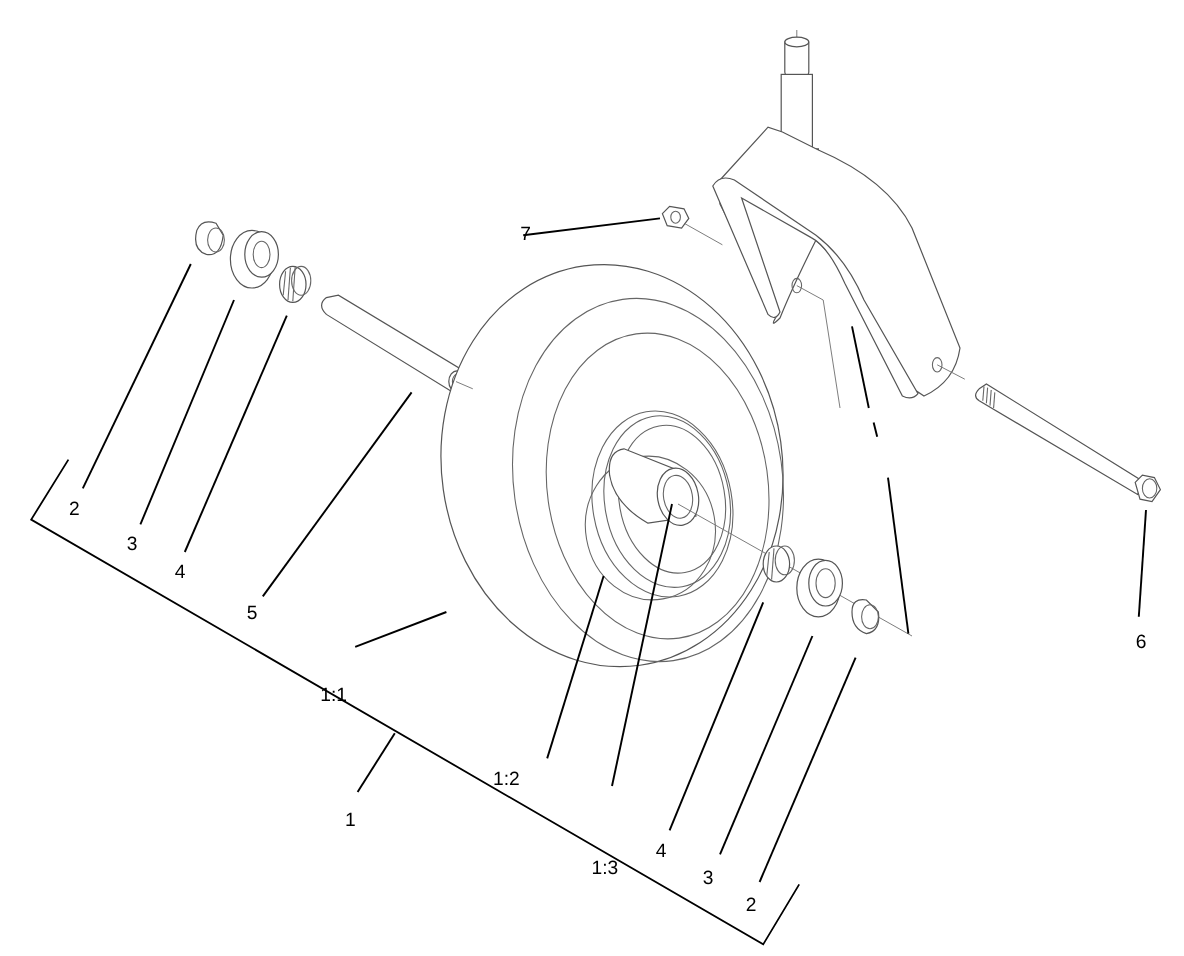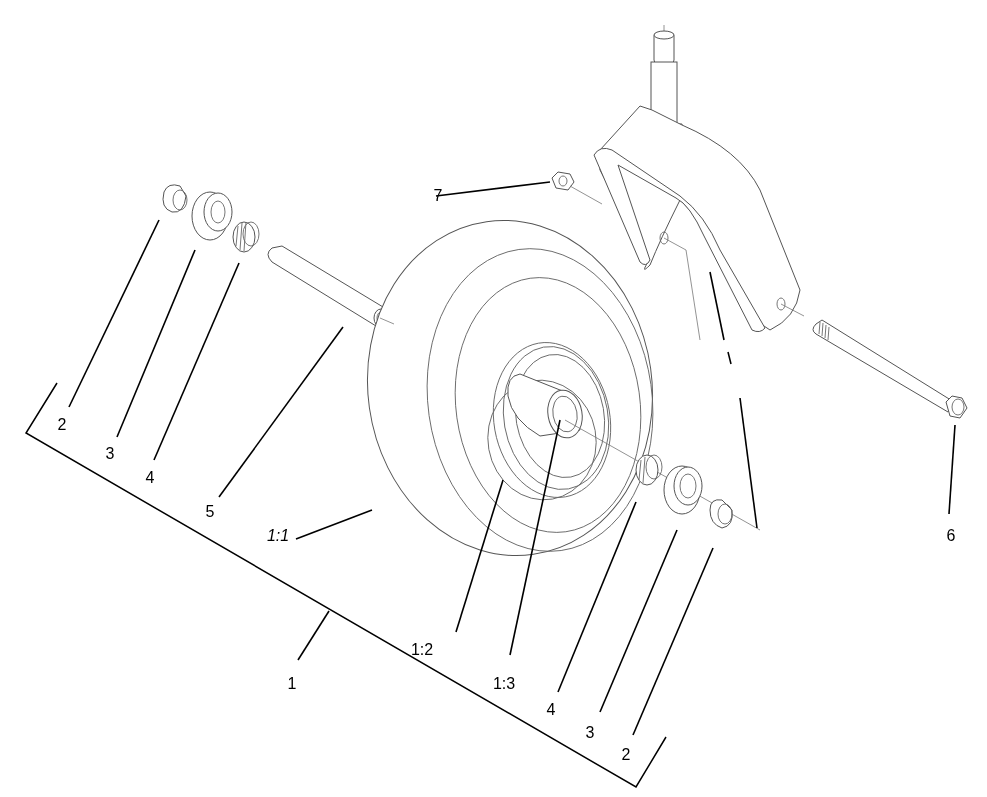--- a/index.html
+++ b/index.html
@@ -129,21 +129,21 @@
 
   <g>
     <polyline class="bracket" points="57,383 26,433 636,787 666,737"></polyline>
   </g>
 </svg>
 
 <div class="callout" style="left:62px;  top:425px;">2</div>
 <div class="callout" style="left:110px; top:454px;">3</div>
 <div class="callout" style="left:150px; top:478px;">4</div>
 <div class="callout" style="left:210px; top:512px;">5</div>
-<div class="callout" style="left:278px; top:536px;font-style:italic;">1:1</div>
+<div class="callout" style="left:278px; top:580px;">1:1</div>
 <div class="callout" style="left:422px; top:650px;">1:2</div>
-<div class="callout" style="left:504px; top:684px;">1:3</div>
+<div class="callout" style="left:504px; top:724px;">1:3</div>
 <div class="callout" style="left:292px; top:684px;">1</div>
 <div class="callout" style="left:551px; top:710px;">4</div>
 <div class="callout" style="left:590px; top:733px;">3</div>
 <div class="callout" style="left:626px; top:755px;">2</div>
 <div class="callout" style="left:951px; top:536px;">6</div>
 <div class="callout" style="left:438px; top:196px;">7</div>
 
 </body></html>

